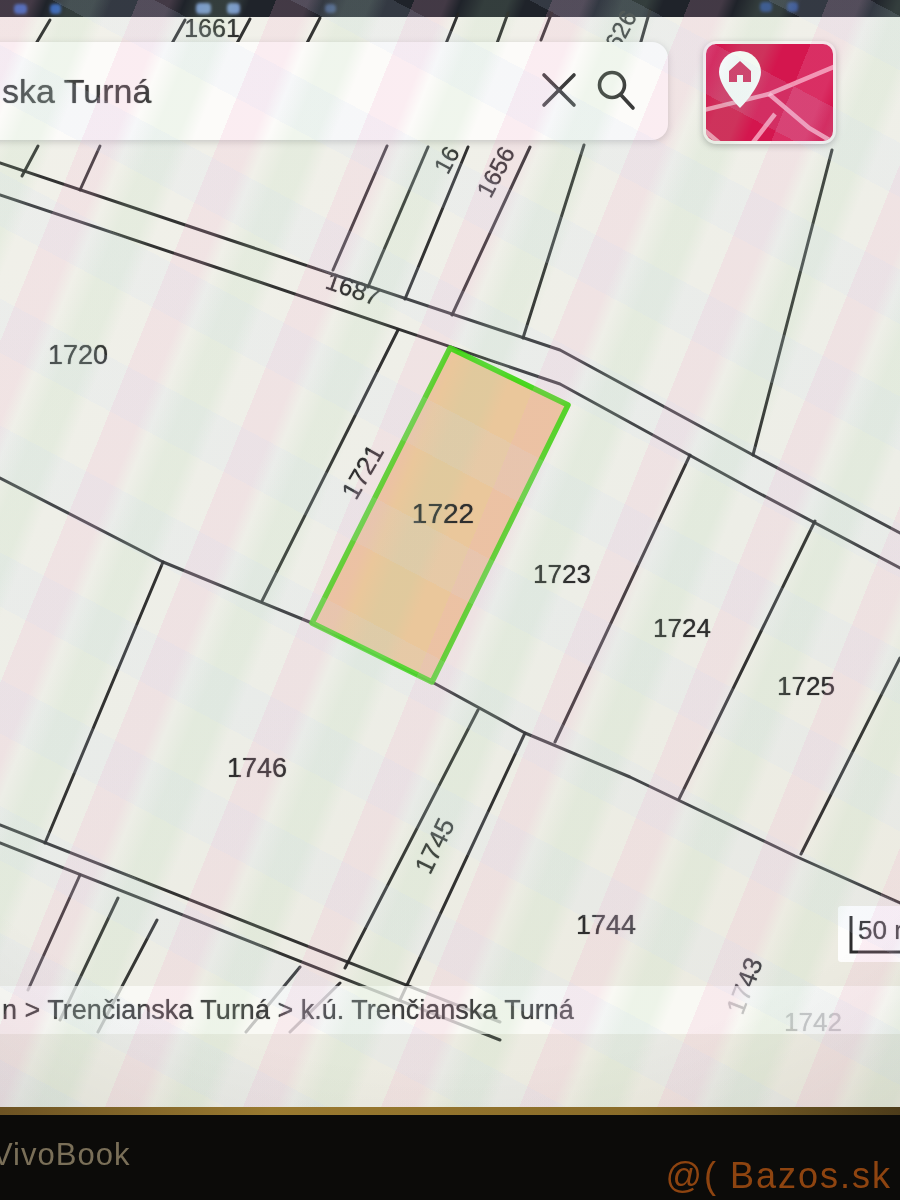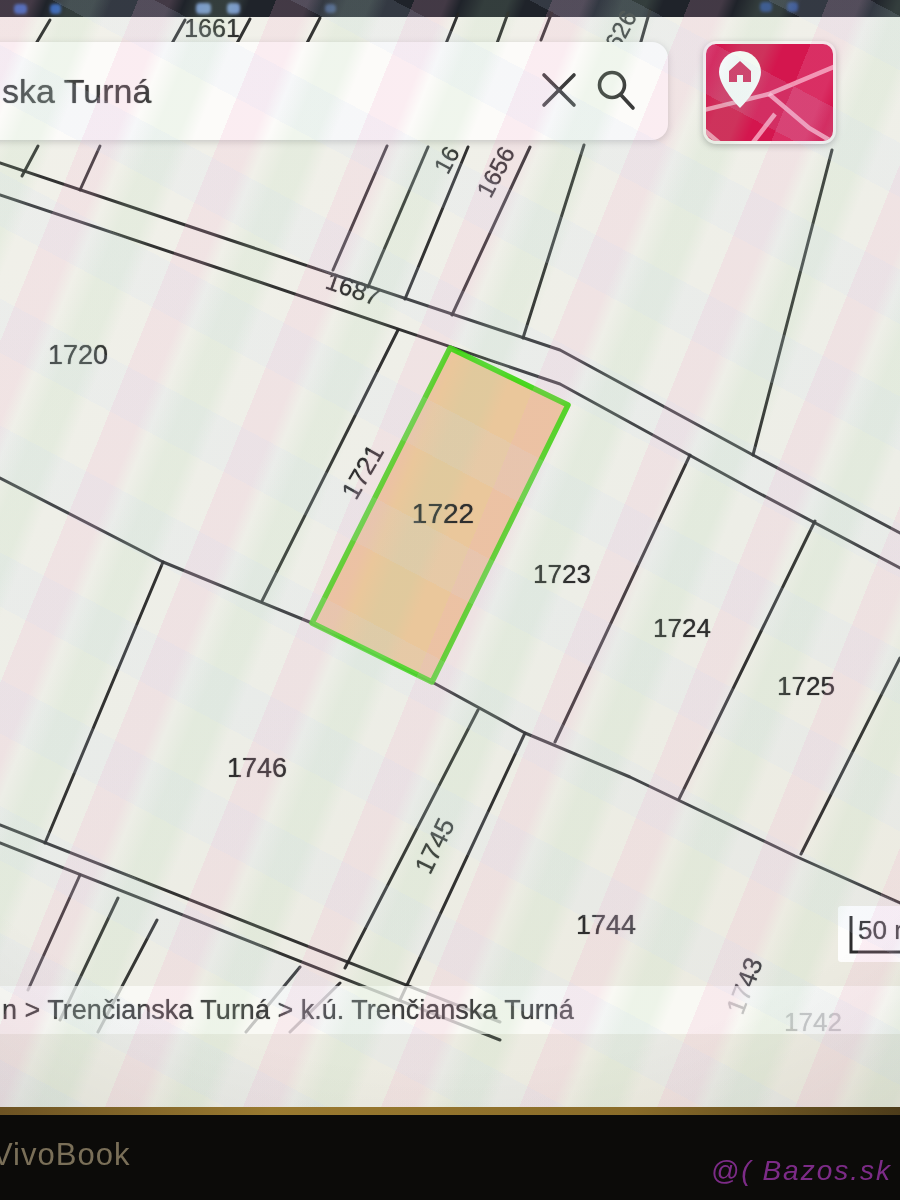--- a/index.html
+++ b/index.html
@@ -35,21 +35,21 @@
   .sysbar{position:absolute;left:0;top:1034px;width:900px;height:73px;
           background:linear-gradient(180deg,#41181d,#361317);display:flex;align-items:center;}
   .slk{position:absolute;right:4px;top:50%;transform:translateY(-50%);
        color:#ece9e9;font-size:24px;font-weight:bold;letter-spacing:1px;}
   .chev{position:absolute;right:66px;top:50%;transform:translateY(-50%);}
   .hinge{position:absolute;left:0;top:1107px;width:900px;height:8px;
          background:linear-gradient(90deg,#6d5323,#9a7a30 30%,#8a6c29 70%,#4d3c1a);}
   
   .bezel{position:absolute;left:0;top:1115px;width:900px;height:85px;background:#0c0b09;}
   .brand{position:absolute;left:-8px;top:22px;font-size:31px;color:#867a61;opacity:.9;letter-spacing:1px;}
-  .watermark{position:absolute;right:8px;top:40px;font-size:28px;color:#d946ef;opacity:.55;letter-spacing:2px;font-style:italic;}
+  .watermark{position:absolute;right:8px;top:40px;font-size:36px;color:#f97316;opacity:.55;letter-spacing:2px;}
   
   .moire1,.moire2,.vignette{position:absolute;left:0;top:0;width:900px;height:1114px;pointer-events:none;}
   .moire1{background:repeating-linear-gradient(112deg,
       rgba(244,168,205,.17) 0 30px, rgba(238,240,233,0) 44px,
       rgba(170,214,168,.15) 66px, rgba(170,214,168,.15) 88px,
       rgba(238,240,233,0) 104px, rgba(244,168,205,0) 128px);}
   .moire2{background:repeating-linear-gradient(28deg,
       rgba(203,219,248,.12) 0 48px, rgba(255,255,255,0) 48px 112px);}
   .vignette{background:radial-gradient(120% 90% at 50% 40%, rgba(0,0,0,0) 62%, rgba(0,0,0,.12) 100%);}
 </style>

